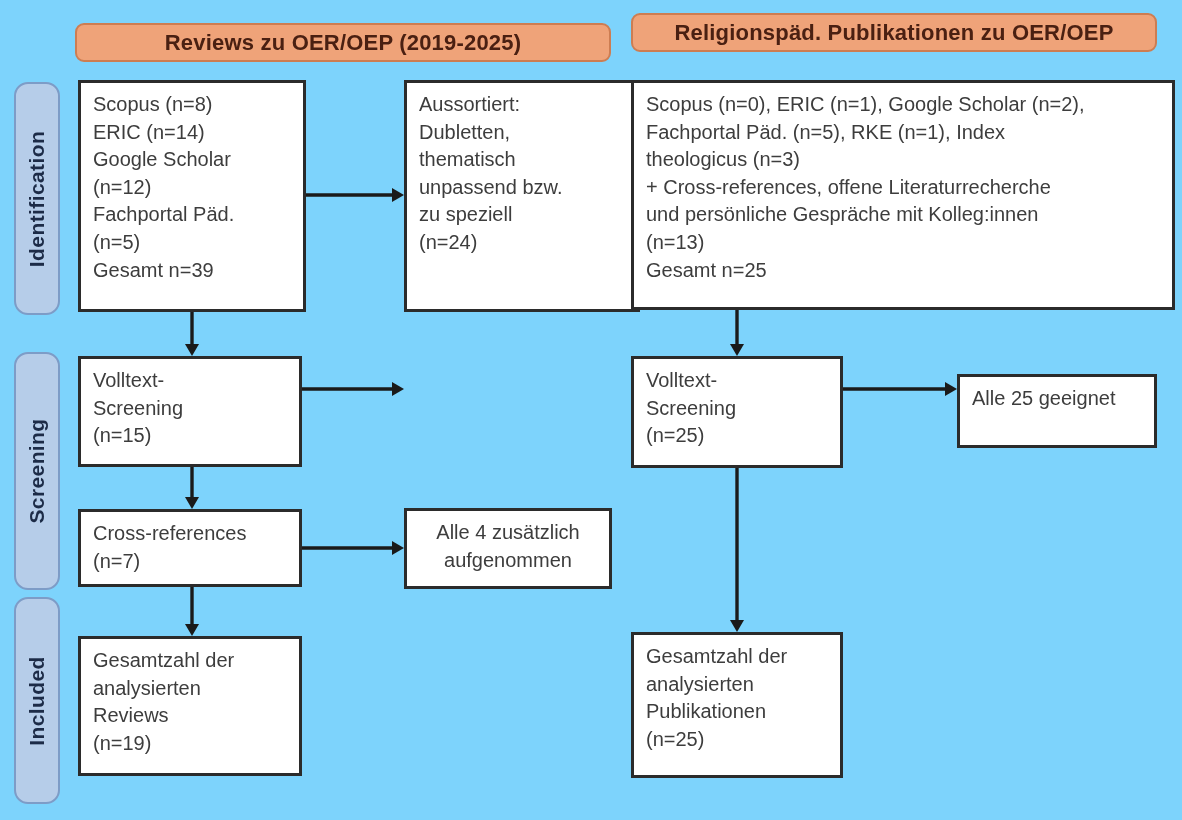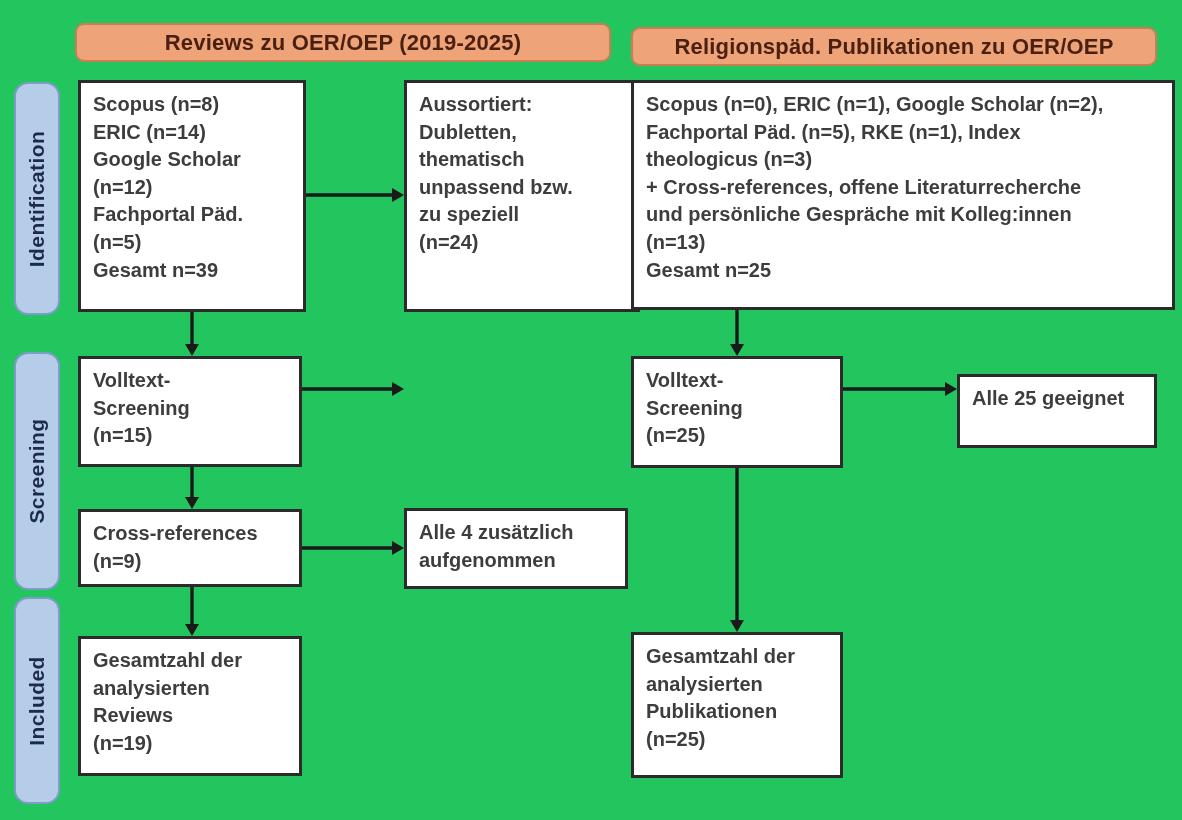--- a/index.html
+++ b/index.html
@@ -6,21 +6,21 @@
   html, body {
     margin: 0;
     padding: 0;
     background: #ffffff;
     font-family: "Liberation Sans", sans-serif;
   }
   .canvas {
     position: relative;
     width: 1182px;
     height: 820px;
-    background: #22c55e;
+    background: #7dd3fc;
     overflow: hidden;
   }
   .header-bar {
     position: absolute;
     box-sizing: border-box;
     background: var(--orange-fill, #efa379);
     border: 2px solid var(--orange-border, #cd7d52);
     border-radius: 9px;
     color: var(--header-text, #4a2012);
     font-size: 22px;
@@ -49,21 +49,21 @@
     color: var(--stage-text, #1c2b47);
     letter-spacing: 0.4px;
   }
   .box {
     position: absolute;
     box-sizing: border-box;
     background: #ffffff;
     border: 3px solid var(--box-border, #2b2b2b);
     color: var(--box-text, #3d3d3d);
     font-size: 20px;
-    font-weight: 700;
+    font-weight: 400;
     line-height: 1.38;
     padding: 8px 12px;
     white-space: pre-line;
     overflow: hidden;
   }
   .arrows {
     position: absolute;
     left: 0;
     top: 0;
     pointer-events: none;
@@ -75,21 +75,21 @@
   .arrows polygon {
     fill: var(--arrow, #1a1a1a);
   }
 </style>
 </head>
 <body>
 
 <div class="canvas">
 
   <div class="header-bar" style="left:75px; top:23px; width:536px; height:39px;">Reviews zu OER/OEP (2019-2025)</div>
-  <div class="header-bar" style="left:631px; top:27px; width:526px; height:39px;">Religionspäd. Publikationen zu OER/OEP</div>
+  <div class="header-bar" style="left:631px; top:13px; width:526px; height:39px;">Religionspäd. Publikationen zu OER/OEP</div>
 
   <div class="stage-pill" style="left:14px; top:82px; width:46px; height:233px;">
     <span class="vtext">Identification</span>
   </div>
   <div class="stage-pill" style="left:14px; top:352px; width:46px; height:238px;">
     <span class="vtext">Screening</span>
   </div>
   <div class="stage-pill" style="left:14px; top:597px; width:46px; height:207px;">
     <span class="vtext">Included</span>
   </div>
@@ -104,22 +104,22 @@
   <div class="box" style="left:404px; top:80px; width:236px; height:232px;">Aussortiert:
 Dubletten,
 thematisch
 unpassend bzw.
 zu speziell
 (n=24)</div>
   <div class="box" style="left:78px; top:356px; width:224px; height:111px;">Volltext-
 Screening
 (n=15)</div>
   <div class="box" style="left:78px; top:509px; width:224px; height:78px;">Cross-references
-(n=9)</div>
-  <div class="box" style="left:404px; top:508px; width:224px; height:81px;">Alle 4 zusätzlich
+(n=7)</div>
+  <div class="box" style="left:404px; top:508px; width:208px; height:81px;text-align:center;">Alle 4 zusätzlich
 aufgenommen</div>
   <div class="box" style="left:78px; top:636px; width:224px; height:140px;">Gesamtzahl der
 analysierten
 Reviews
 (n=19)</div>
 
   <div class="box" style="left:631px; top:80px; width:544px; height:230px;">Scopus (n=0), ERIC (n=1), Google Scholar (n=2),
 Fachportal Päd. (n=5), RKE (n=1), Index
 theologicus (n=3)
 + Cross-references, offene Literaturrecherche

